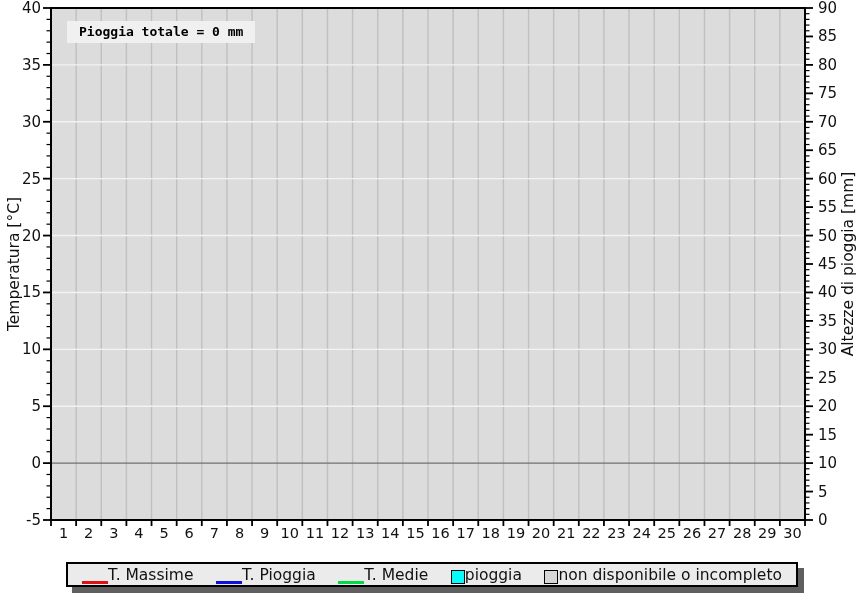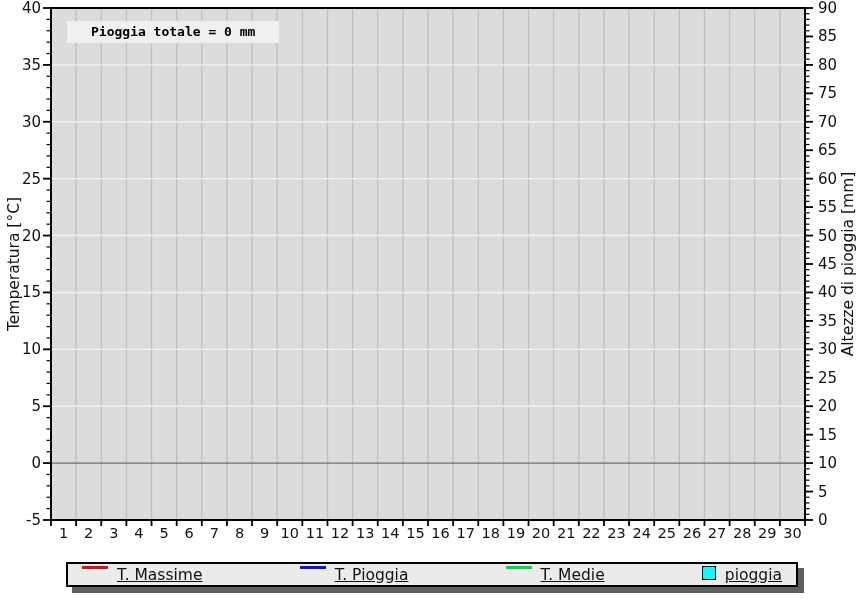--- a/index.html
+++ b/index.html
@@ -14,21 +14,21 @@
   #chart-svg text{font-family:"DejaVu Sans",sans-serif;fill:#111;}
   .annotation{
     position:absolute;
     left:67px;top:21px;
     background:#f0f0f0;
     color:#000;
     font-family:"DejaVu Sans Mono",monospace;
     font-weight:bold;
     font-size:13px;
     line-height:14px;
-    padding:4px 24px;
+    padding:4px 12px;
     white-space:nowrap;
   }
   .axis-title{
     position:absolute;
     white-space:nowrap;
     font-size:15.5px;
     color:#111;
   }
   .axis-title.left{
     left:14px;top:264px;
@@ -46,21 +46,21 @@
     border:2px solid #000;
     background:#ebebeb;
     box-shadow:6px 6px 0 #5f5f5f;
     display:flex;
     align-items:center;
     justify-content:space-between;
     padding:0 14px;
     font-size:15.5px;
     color:#111;
   }
-  .leg-item{display:flex;align-items:flex-start;gap:9px;white-space:nowrap;text-decoration:underline;}
+  .leg-item{display:flex;align-items:flex-end;white-space:nowrap;}
   .swatch-line{width:26px;height:3px;display:inline-block;}
   .swatch-square{width:12px;height:12px;display:inline-block;border:1.5px solid #000;box-sizing:content-box;}
 </style>
 </head>
 <body>
 
 <div class="figure">
   <svg id="chart-svg" width="865" height="600">
       <rect x="51" y="8" width="754" height="512" fill="#dcdcdc"></rect>
       <line x1="76.13333333333333" y1="8" x2="76.13333333333333" y2="520" stroke="#c0c0c0" stroke-width="1.4"></line>
@@ -342,14 +342,18 @@
         <span>T. Pioggia</span>
       </div>
       <div class="leg-item">
         <span class="swatch-line" style="background: rgb(0, 221, 68);"></span>
         <span>T. Medie</span>
       </div>
       <div class="leg-item">
         <span class="swatch-square" style="background: rgb(0, 255, 255);"></span>
         <span>pioggia</span>
       </div>
+      <div class="leg-item">
+        <span class="swatch-square" style="background: rgb(214, 214, 214);"></span>
+        <span>non disponibile o incompleto</span>
+      </div>
     </div>
 </div>
 
 </body></html>

